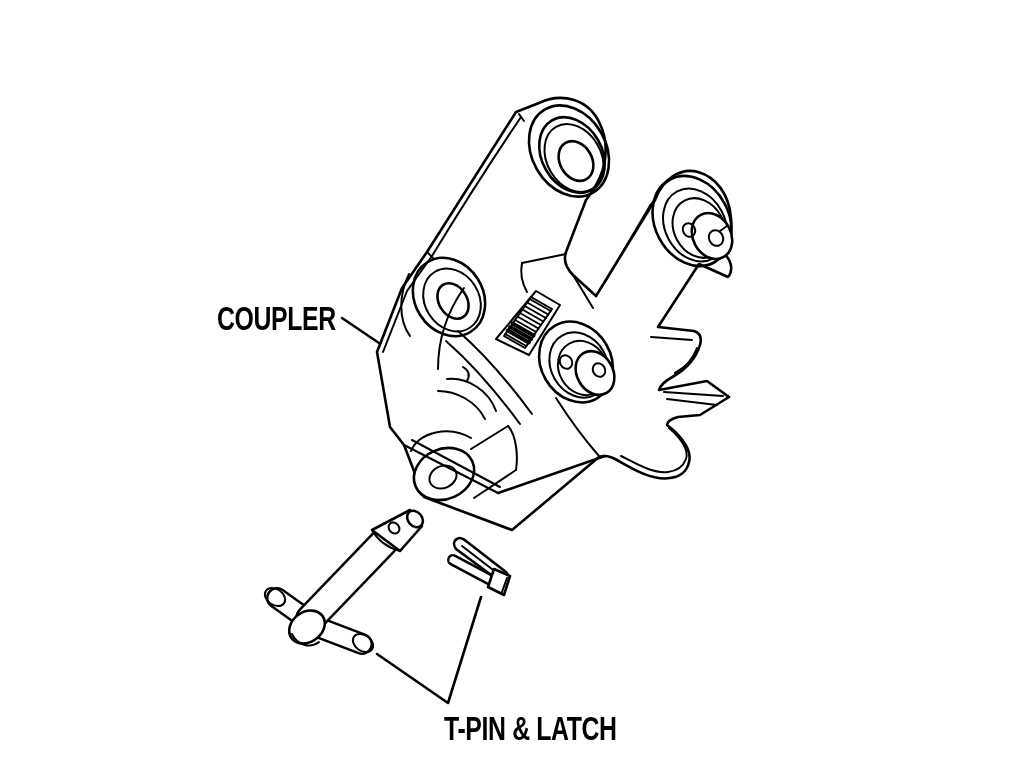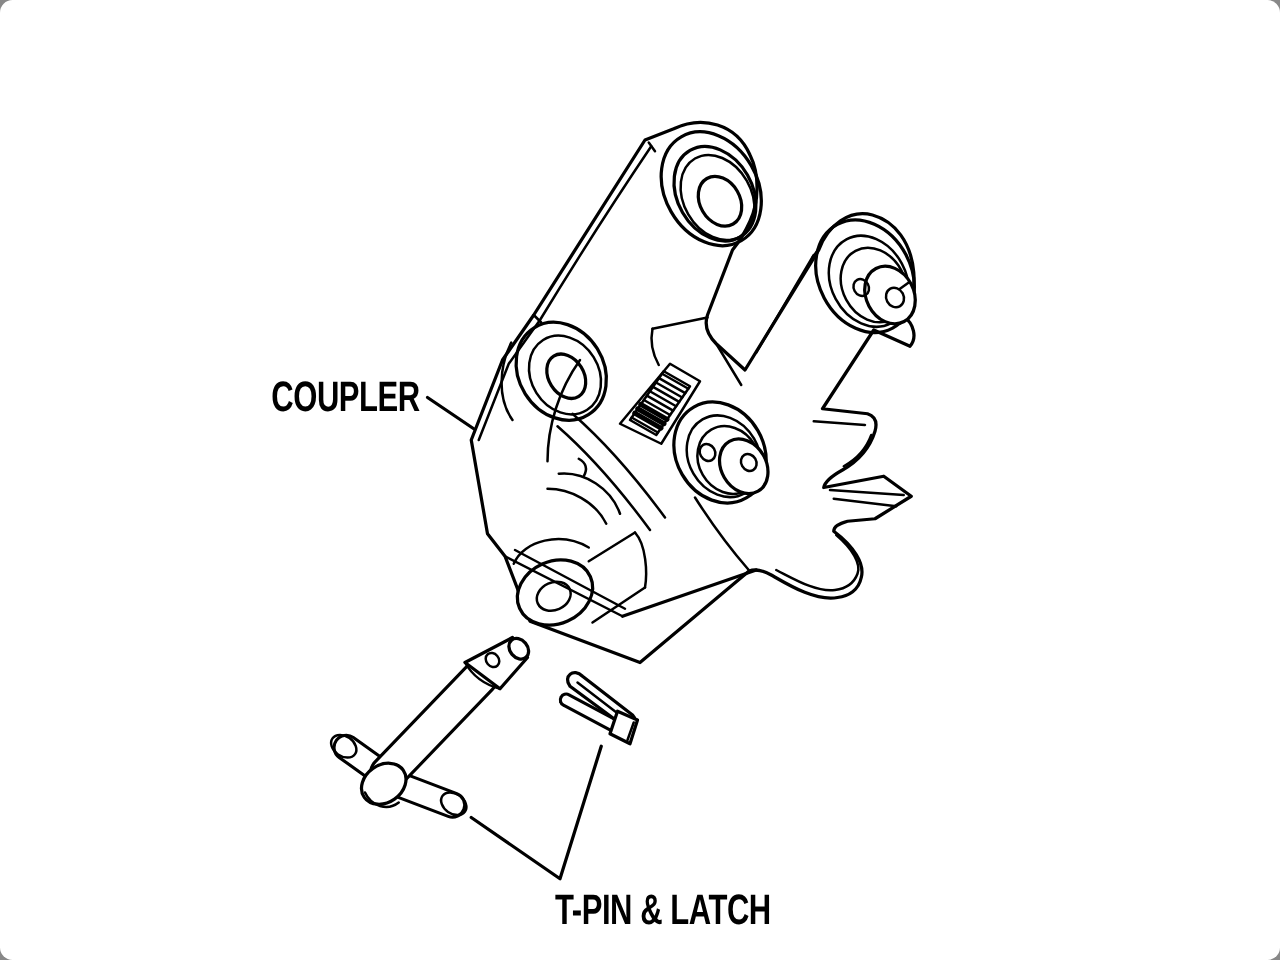--- a/index.html
+++ b/index.html
@@ -2,21 +2,20 @@
 <html style="--line: #000000; --background: #ffffff; --text: #000000;"><head>
 <meta charset="utf-8">
 <style>
   :root { --line:#000000; --background:#ffffff; --text:#000000; }
   html,body { margin:0; padding:0; background:#888; }
   .canvas {
     position:relative; width:1024px; height:768px;
     background:var(--background, #fff);
     overflow:hidden; margin:0 auto;
     font-family:"Liberation Sans", sans-serif;
-    border-radius:10px;
   }
   svg { position:absolute; left:0; top:0; }
   .ln   { fill:none; stroke:var(--line,#000); stroke-width:2.6; stroke-linecap:round; stroke-linejoin:round; }
   .ln2  { fill:none; stroke:var(--line,#000); stroke-width:2;   stroke-linecap:round; stroke-linejoin:round; }
   .solid{ fill:var(--background,#fff); stroke:var(--line,#000); stroke-width:2.6; stroke-linejoin:round; stroke-linecap:round; }
   .thick{ fill:none; stroke:var(--line,#000); stroke-width:4; stroke-linecap:round; }
   .capsule-out { fill:none; stroke:var(--line,#000); stroke-linecap:round; }
   .capsule-in  { fill:none; stroke:var(--background,#fff); stroke-linecap:round; }
   .diagram-label {
     position:absolute;

